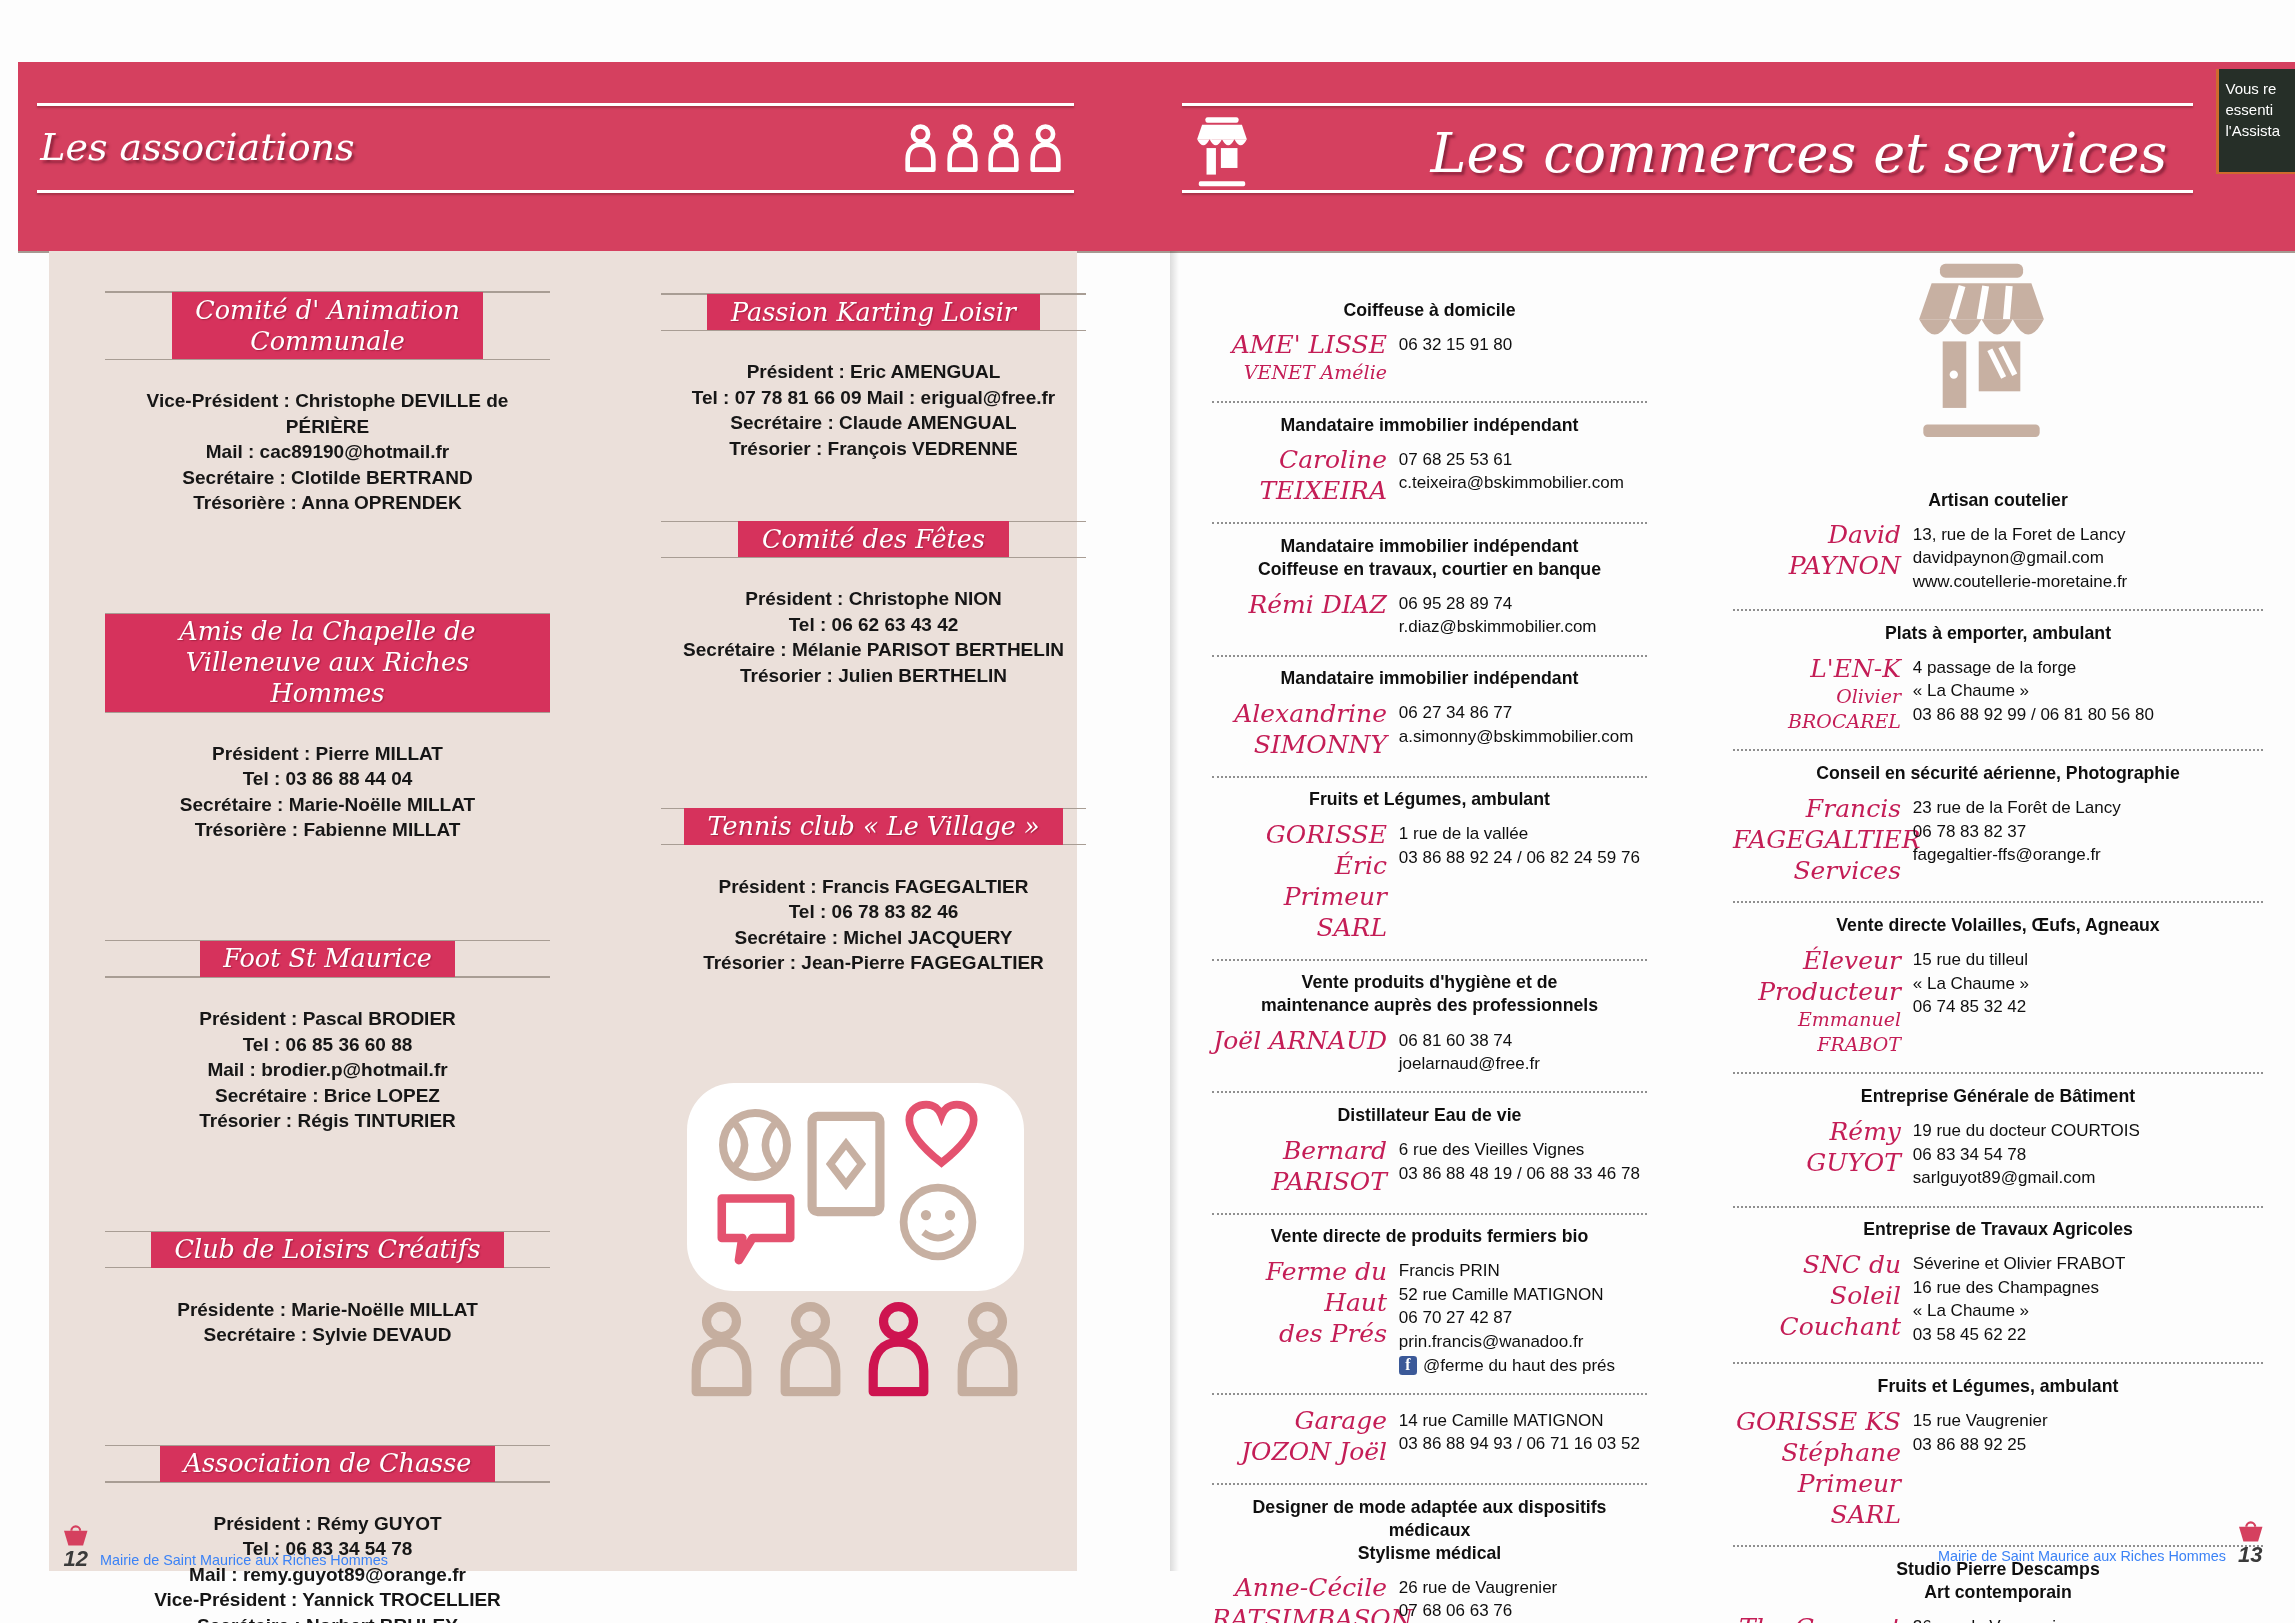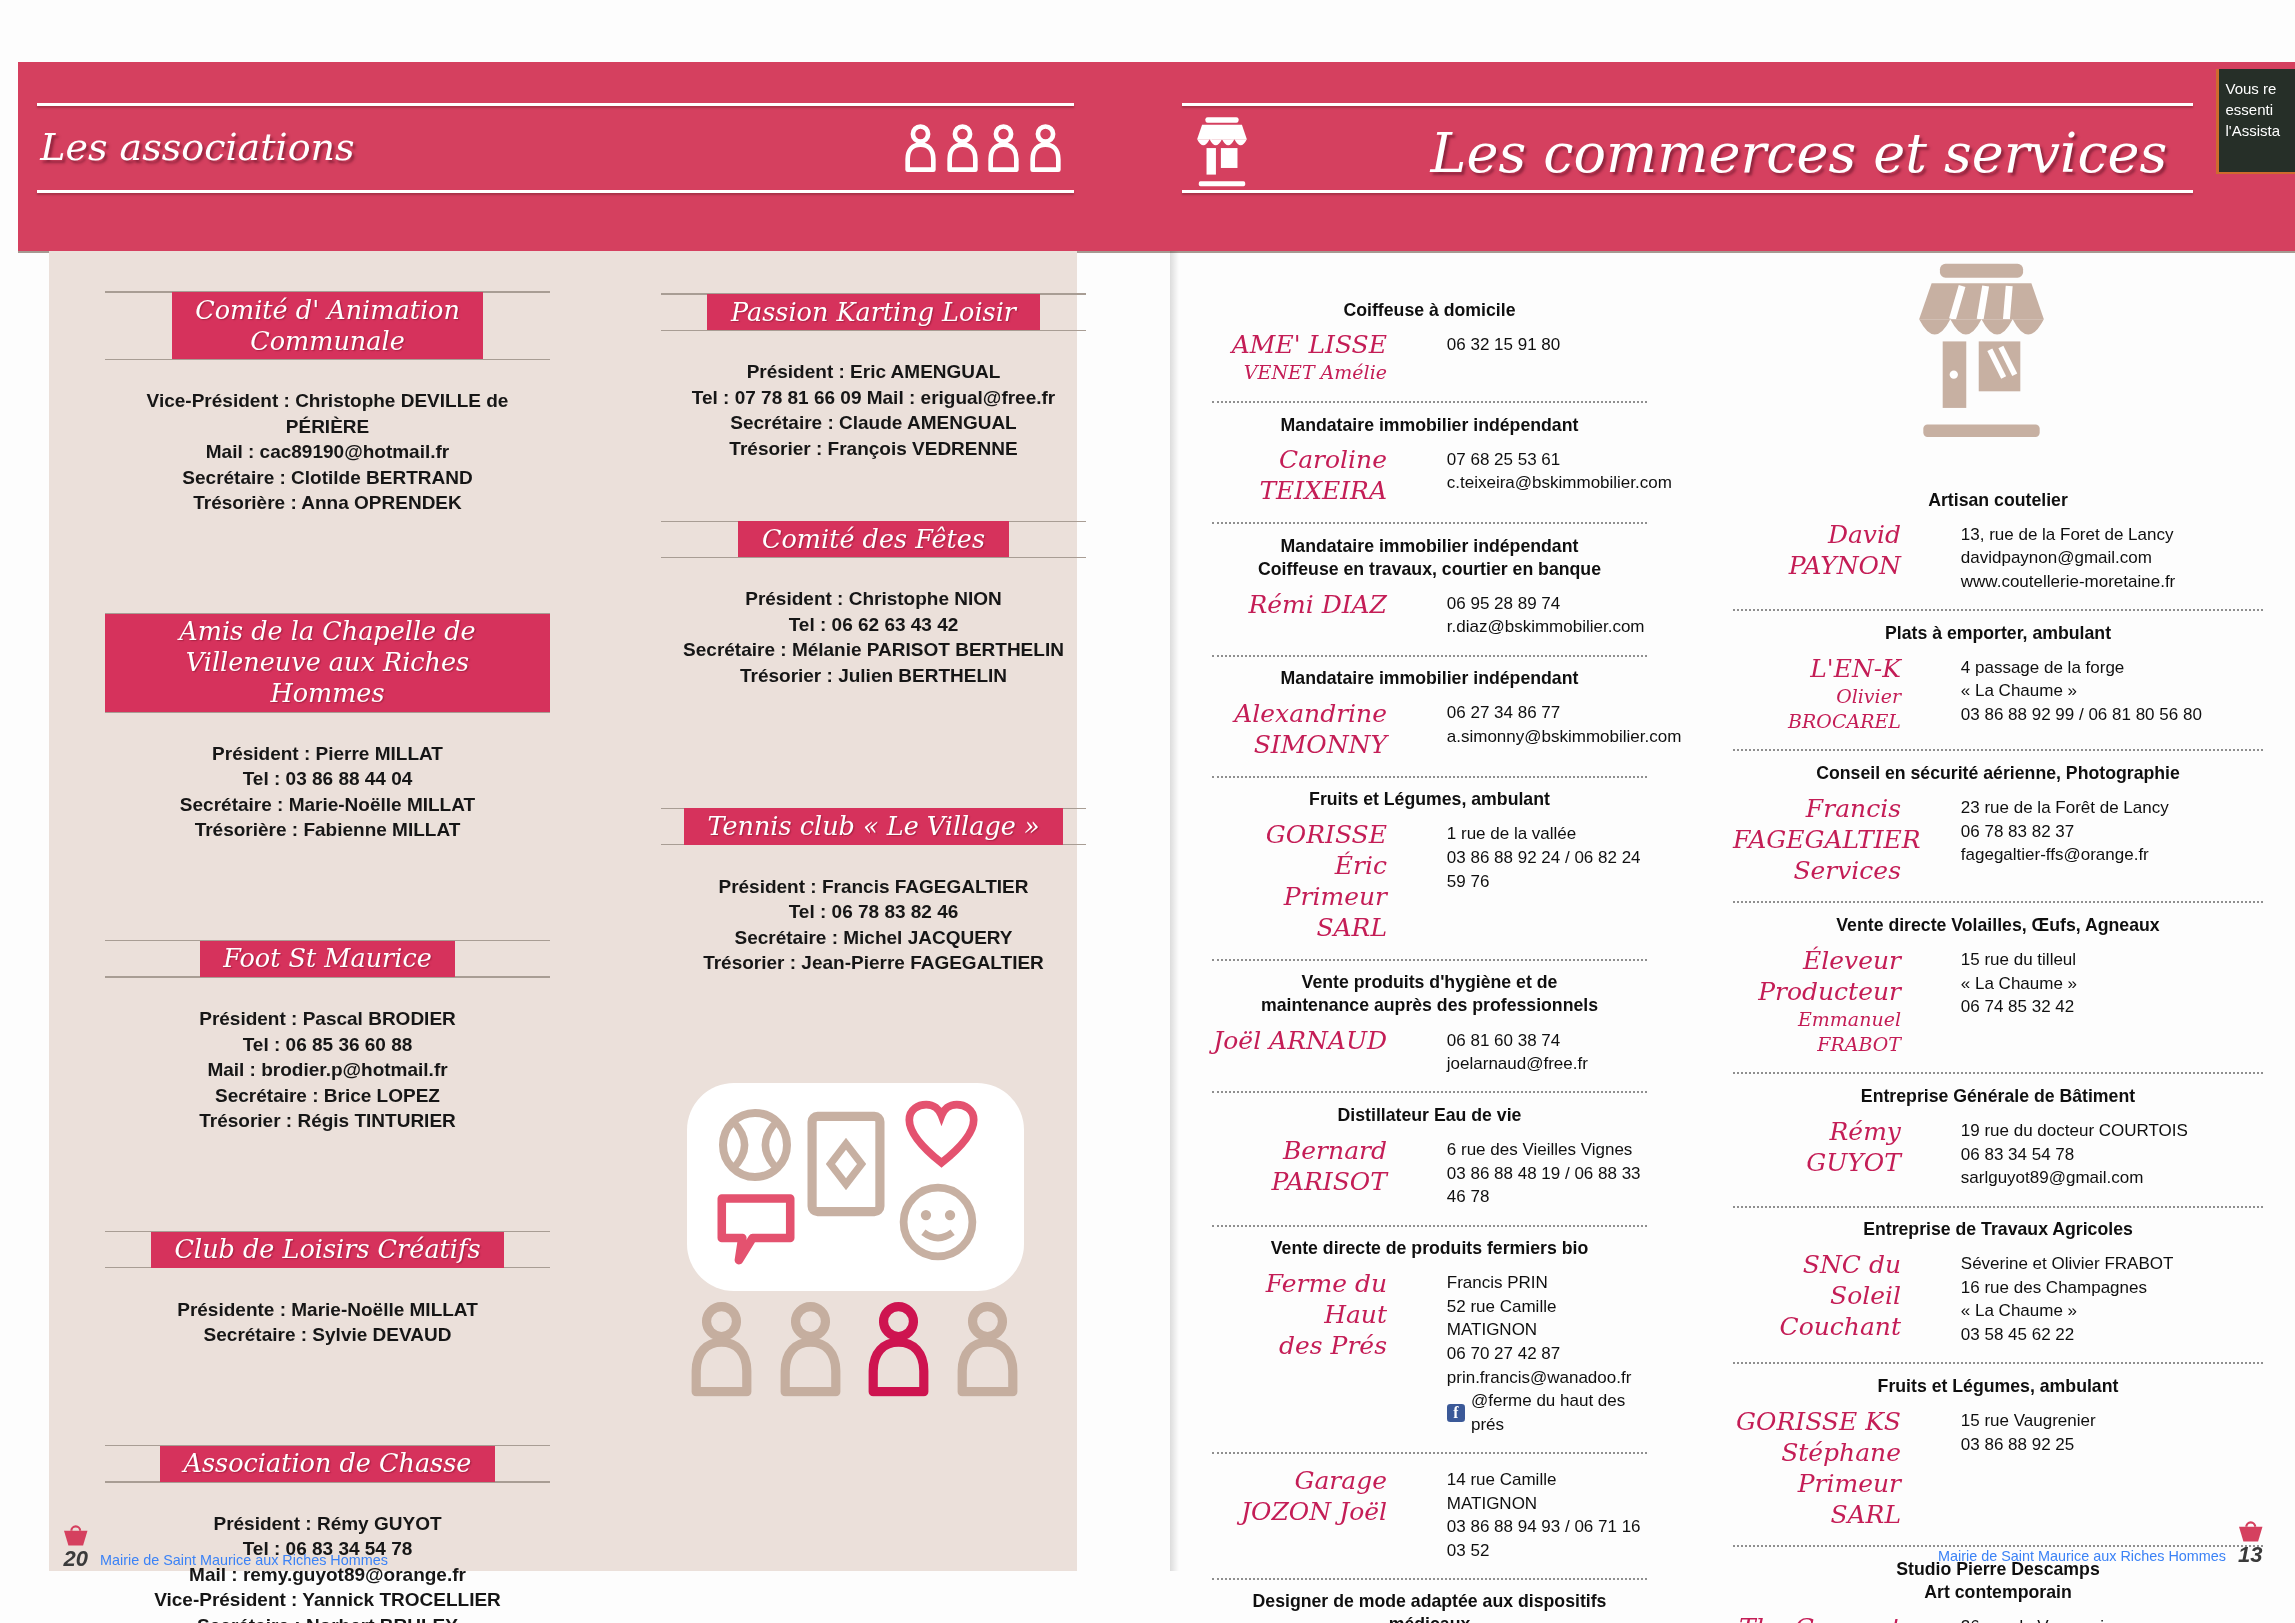--- a/index.html
+++ b/index.html
@@ -73,21 +73,21 @@
   .commerce-entry:last-child{border-bottom:none;}
   .commerce-category{text-align:center;font-weight:bold;font-size:17.7px;line-height:23px;color:#0f0f0f;
                      margin-bottom:7.9px;}
   .commerce-row{display:flex;gap:11.8px;}
   .commerce-names{width:175px;flex:none;text-align:right;color:#c41d56;
                   font-family:"DejaVu Serif",serif;font-style:italic;font-size:25px;line-height:31px;}
   #commerce-col2 .commerce-names{width:168px;}
   .name-line{display:block;}
   .name-line.small{font-size:19px;line-height:25px;}
   .commerce-details{flex:1;font-size:17px;line-height:23.6px;color:#0f0f0f;padding-top:3.3px;}
-  .detail-line{display:flex;align-items:center;gap:5.9px;margin-left:48px;}
+  .detail-line{display:flex;align-items:center;gap:5.9px;}
   .fb{display:inline-block;flex:none;width:18.3px;height:18.3px;background:#3b5998;color:#fff;border-radius:3.3px;
       font-weight:bold;font-size:15.7px;line-height:18.3px;text-align:center;font-family:"Liberation Serif",serif;}
 
   
   .footer{position:absolute;display:flex;align-items:flex-end;gap:10.5px;}
   .footer-left{left:62px;top:1525px;}
   .footer-right{right:31px;top:1521px;}
   .pagemark{display:flex;flex-direction:column;align-items:center;}
   .pagemark svg{width:27.5px;height:22px;color:#d5405f;}
   .pagenum{font-size:22px;font-weight:bold;font-style:italic;color:#3a3a3a;line-height:23.6px;}
@@ -571,21 +571,21 @@
           </div>
         </div>
       </div>
   </div>
 
   <div class="footer footer-left">
     <div class="pagemark">
       <svg viewBox="0 0 42 34" width="27.5" height="22">
           <use href="#sym-basket"></use>
         </svg>
-      <div class="pagenum">20</div>
+      <div class="pagenum">12</div>
     </div>
     <div class="footer-text">Mairie de Saint Maurice aux Riches Hommes</div>
   </div>
   <div class="footer footer-right">
     <div class="footer-text">Mairie de Saint Maurice aux Riches Hommes</div>
     <div class="pagemark">
       <svg viewBox="0 0 42 34" width="27.5" height="22">
           <use href="#sym-basket"></use>
         </svg>
       <div class="pagenum">13</div>

